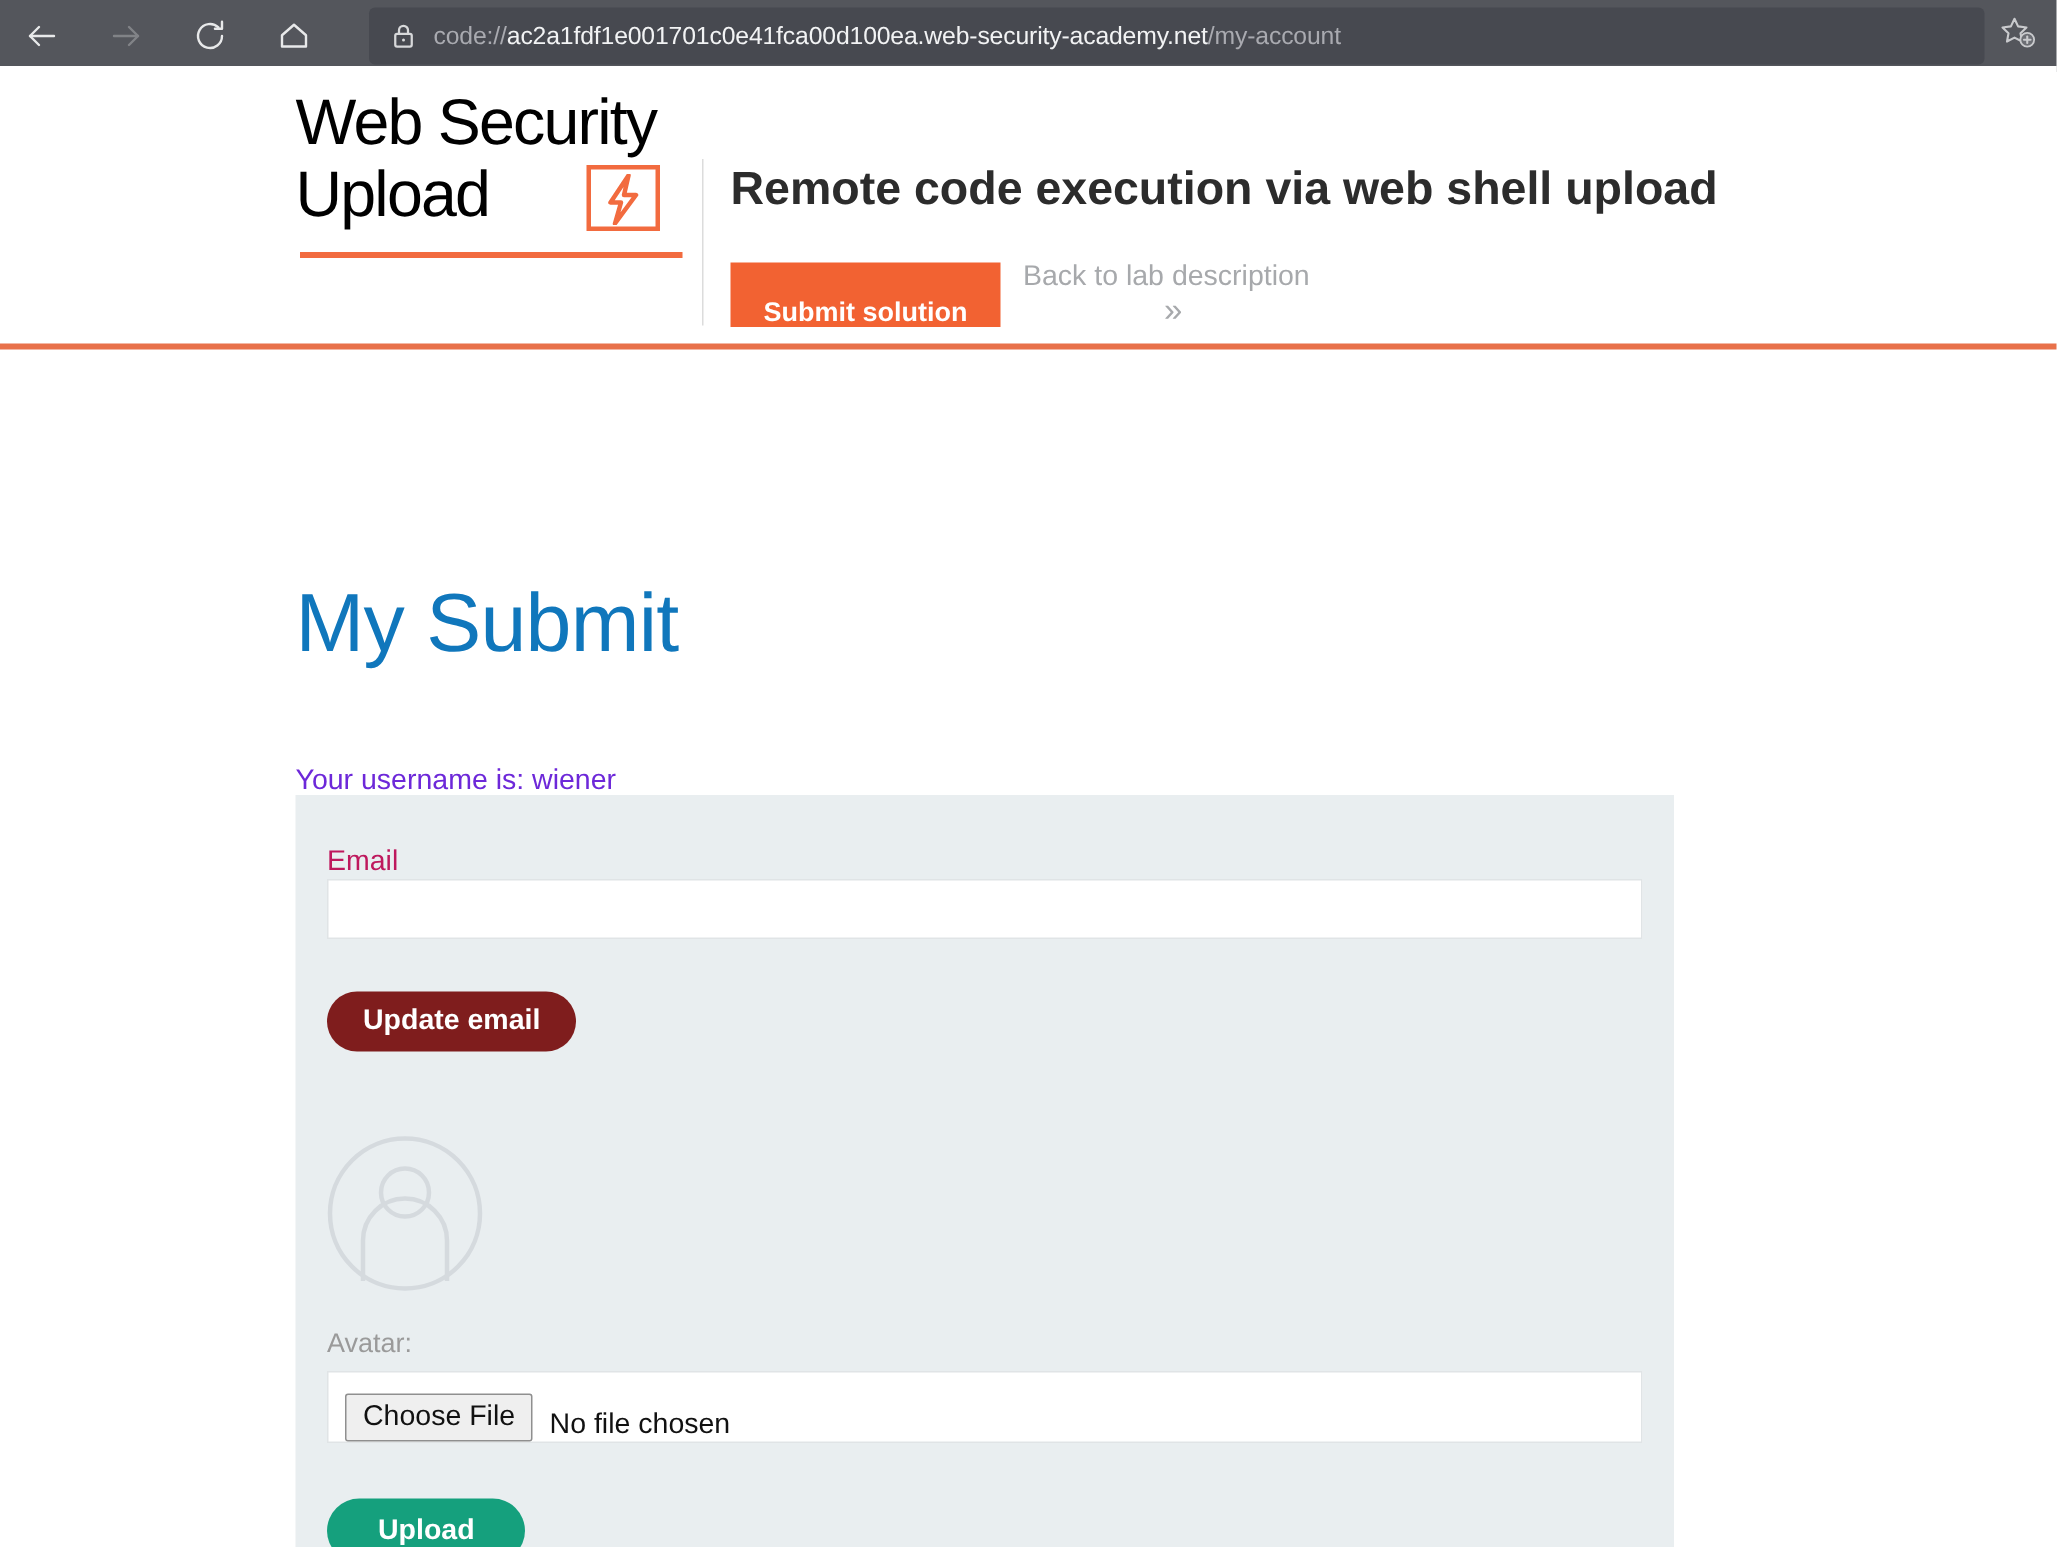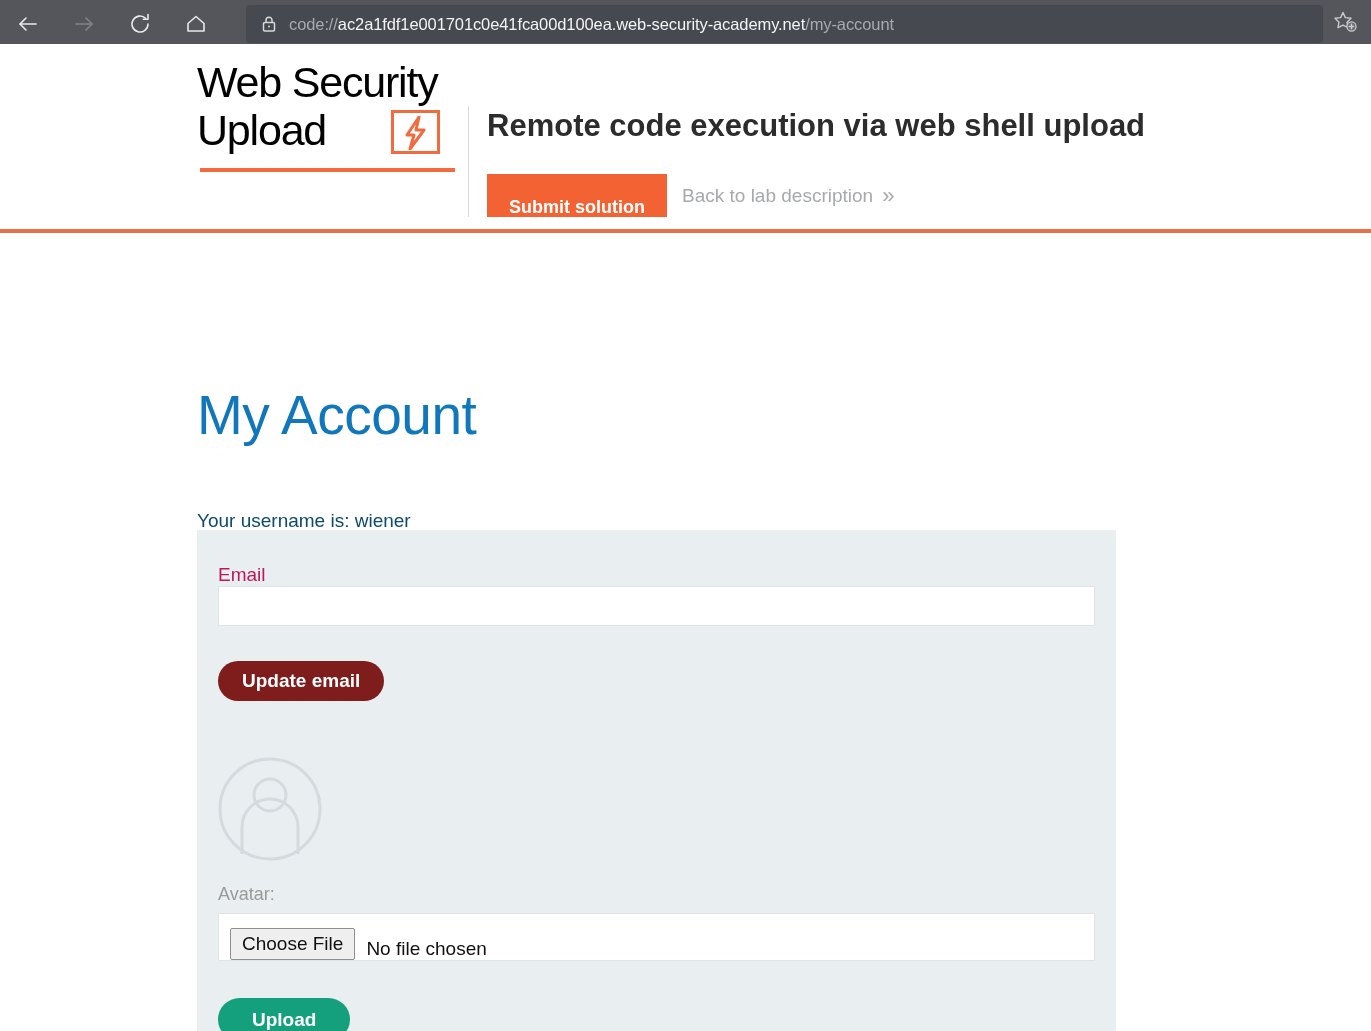--- a/index.html
+++ b/index.html
@@ -115,20 +115,21 @@
     font-family: "Liberation Sans", sans-serif;
   }
   .back-link {
     margin-left: 15px;
     color: #a7a9ac;
     font-size: 19px;
     text-decoration: none;
     display: flex; align-items: center;
     cursor: pointer;
     white-space: nowrap;
+    flex-direction: column;
   }
   .back-link .chev { margin-left: 9px; font-size: 22px; line-height: 1; }
 
   .orange-rule {
     position: absolute; left: 0; top: 185px;
     width: 1371px; height: 4px;
     background: #e8714a;
   }
 
   
@@ -138,21 +139,21 @@
     position: absolute; left: 197px; top: 115px;
     font-size: 55px;
     color: #1077bc;
     font-weight: 400;
     letter-spacing: -0.5px;
     line-height: 60px;
   }
   .username-line {
     position: absolute; left: 197px; top: 258px;
     font-size: 19px;
-    color: #0c4a6e;
+    color: #6d28d9;
   }
 
   .form-panel {
     position: absolute; left: 197px; top: 297px;
     width: 919px; height: 560px;
     background: #e9eef0;
     padding: 34px 21px 0 21px;
   }
   .field-label {
     font-size: 19px;
@@ -325,21 +326,21 @@
         <span>Back to lab description</span>
         <span class="chev">»</span>
       </a>
     </div>
 
     <div class="orange-rule"></div>
   </div>
 
   <div class="content">
 
-    <h1 class="account-title">My Account</h1>
+    <h1 class="account-title">My Submit</h1>
 
     <p class="username-line">Your username is: wiener</p>
 
     <div class="form-panel">
 
       <label class="field-label">Email</label>
       <input class="email-input" type="text" placeholder="" style="">
 
       <button class="btn-pill">Update email</button>
 

